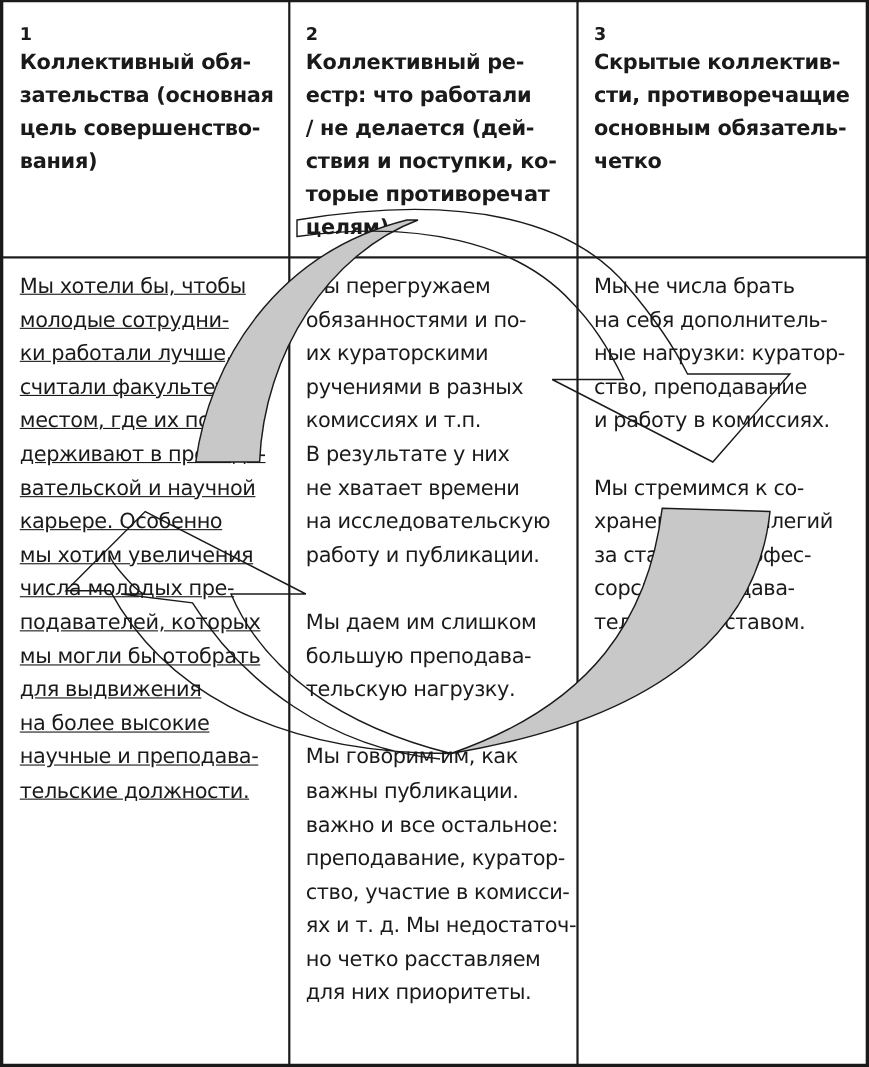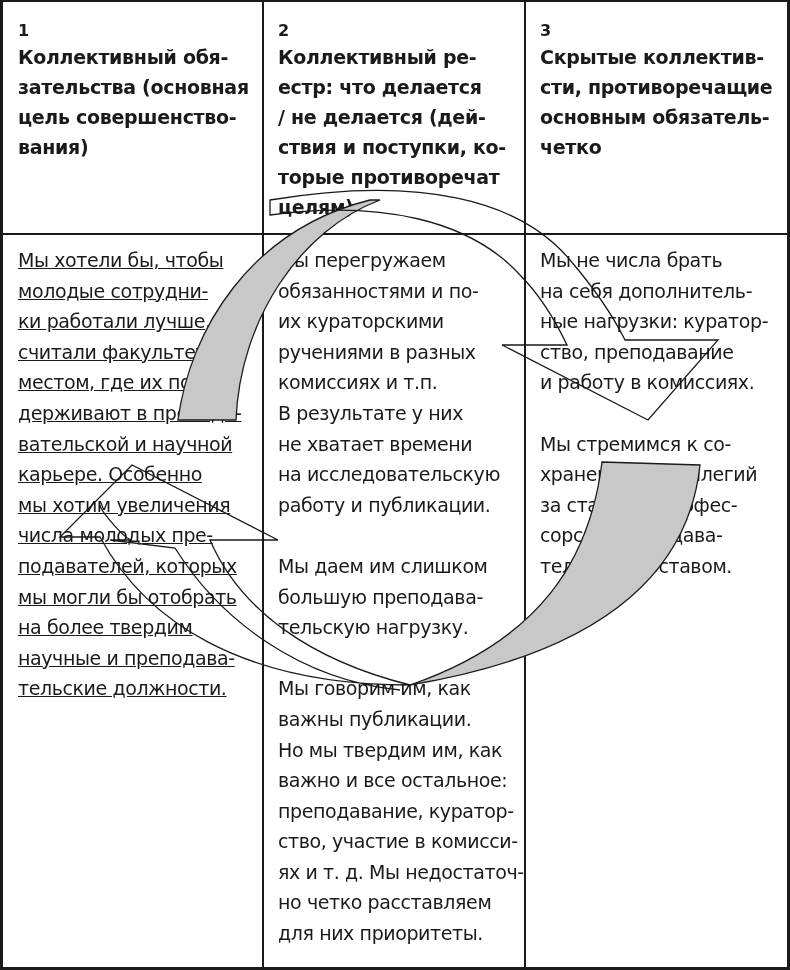--- a/index.html
+++ b/index.html
@@ -27,21 +27,21 @@
   <span class="num">1</span>
   <span class="line">Коллективный обя-</span>
   <span class="line">зательства (основная</span>
   <span class="line">цель совершенство-</span>
   <span class="line">вания)</span>
 </div>
 
 <div class="cell head" style="left:278px; top:20px; width:240px;">
   <span class="num">2</span>
   <span class="line">Коллективный ре-</span>
-  <span class="line">естр: что делается</span>
+  <span class="line">естр: что работали</span>
   <span class="line">/ не делается (дей-</span>
   <span class="line">ствия и поступки, ко-</span>
   <span class="line">торые противоречат</span>
   <span class="line">целям)</span>
 </div>
 
 <div class="cell head" style="left:540px; top:20px; width:245px;">
   <span class="num">3</span>
   <span class="line">Скрытые коллектив-</span>
   <span class="line">сти, противоречащие</span>
@@ -55,21 +55,22 @@
   <span class="line">ки работали лучше,</span>
   <span class="line">считали факультет</span>
   <span class="line">местом, где их под-</span>
   <span class="line">держивают в препода-</span>
   <span class="line">вательской и научной</span>
   <span class="line">карьере. Особенно</span>
   <span class="line">мы хотим увеличения</span>
   <span class="line">числа молодых пре-</span>
   <span class="line">подавателей, которых</span>
   <span class="line">мы могли бы отобрать</span>
-  <span class="line">на более твердим</span>
+  <span class="line">для выдвижения</span>
+  <span class="line">на более высокие</span>
   <span class="line">научные и преподава-</span>
   <span class="line">тельские должности.</span>
 </div>
 
 <div class="cell body-text" style="left:278px; top:245px; width:246px;">
   <span class="line">Мы перегружаем</span>
   <span class="line">обязанностями и по-</span>
   <span class="line">их кураторскими</span>
   <span class="line">ручениями в разных</span>
   <span class="line">комиссиях и т.п.</span>
@@ -77,21 +78,20 @@
   <span class="line">не хватает времени</span>
   <span class="line">на исследовательскую</span>
   <span class="line">работу и публикации.</span>
   <span class="gap"></span>
   <span class="line">Мы даем им слишком</span>
   <span class="line">большую преподава-</span>
   <span class="line">тельскую нагрузку.</span>
   <span class="gap"></span>
   <span class="line">Мы говорим им, как</span>
   <span class="line">важны публикации.</span>
-  <span class="line">Но мы твердим им, как</span>
   <span class="line">важно и все остальное:</span>
   <span class="line">преподавание, куратор-</span>
   <span class="line">ство, участие в комисси-</span>
   <span class="line">ях и т. д. Мы недостаточ-</span>
   <span class="line">но четко расставляем</span>
   <span class="line">для них приоритеты.</span>
 </div>
 
 <div class="cell body-text" style="left:540px; top:245px; width:248px;">
   <span class="line">Мы не числа брать</span>

